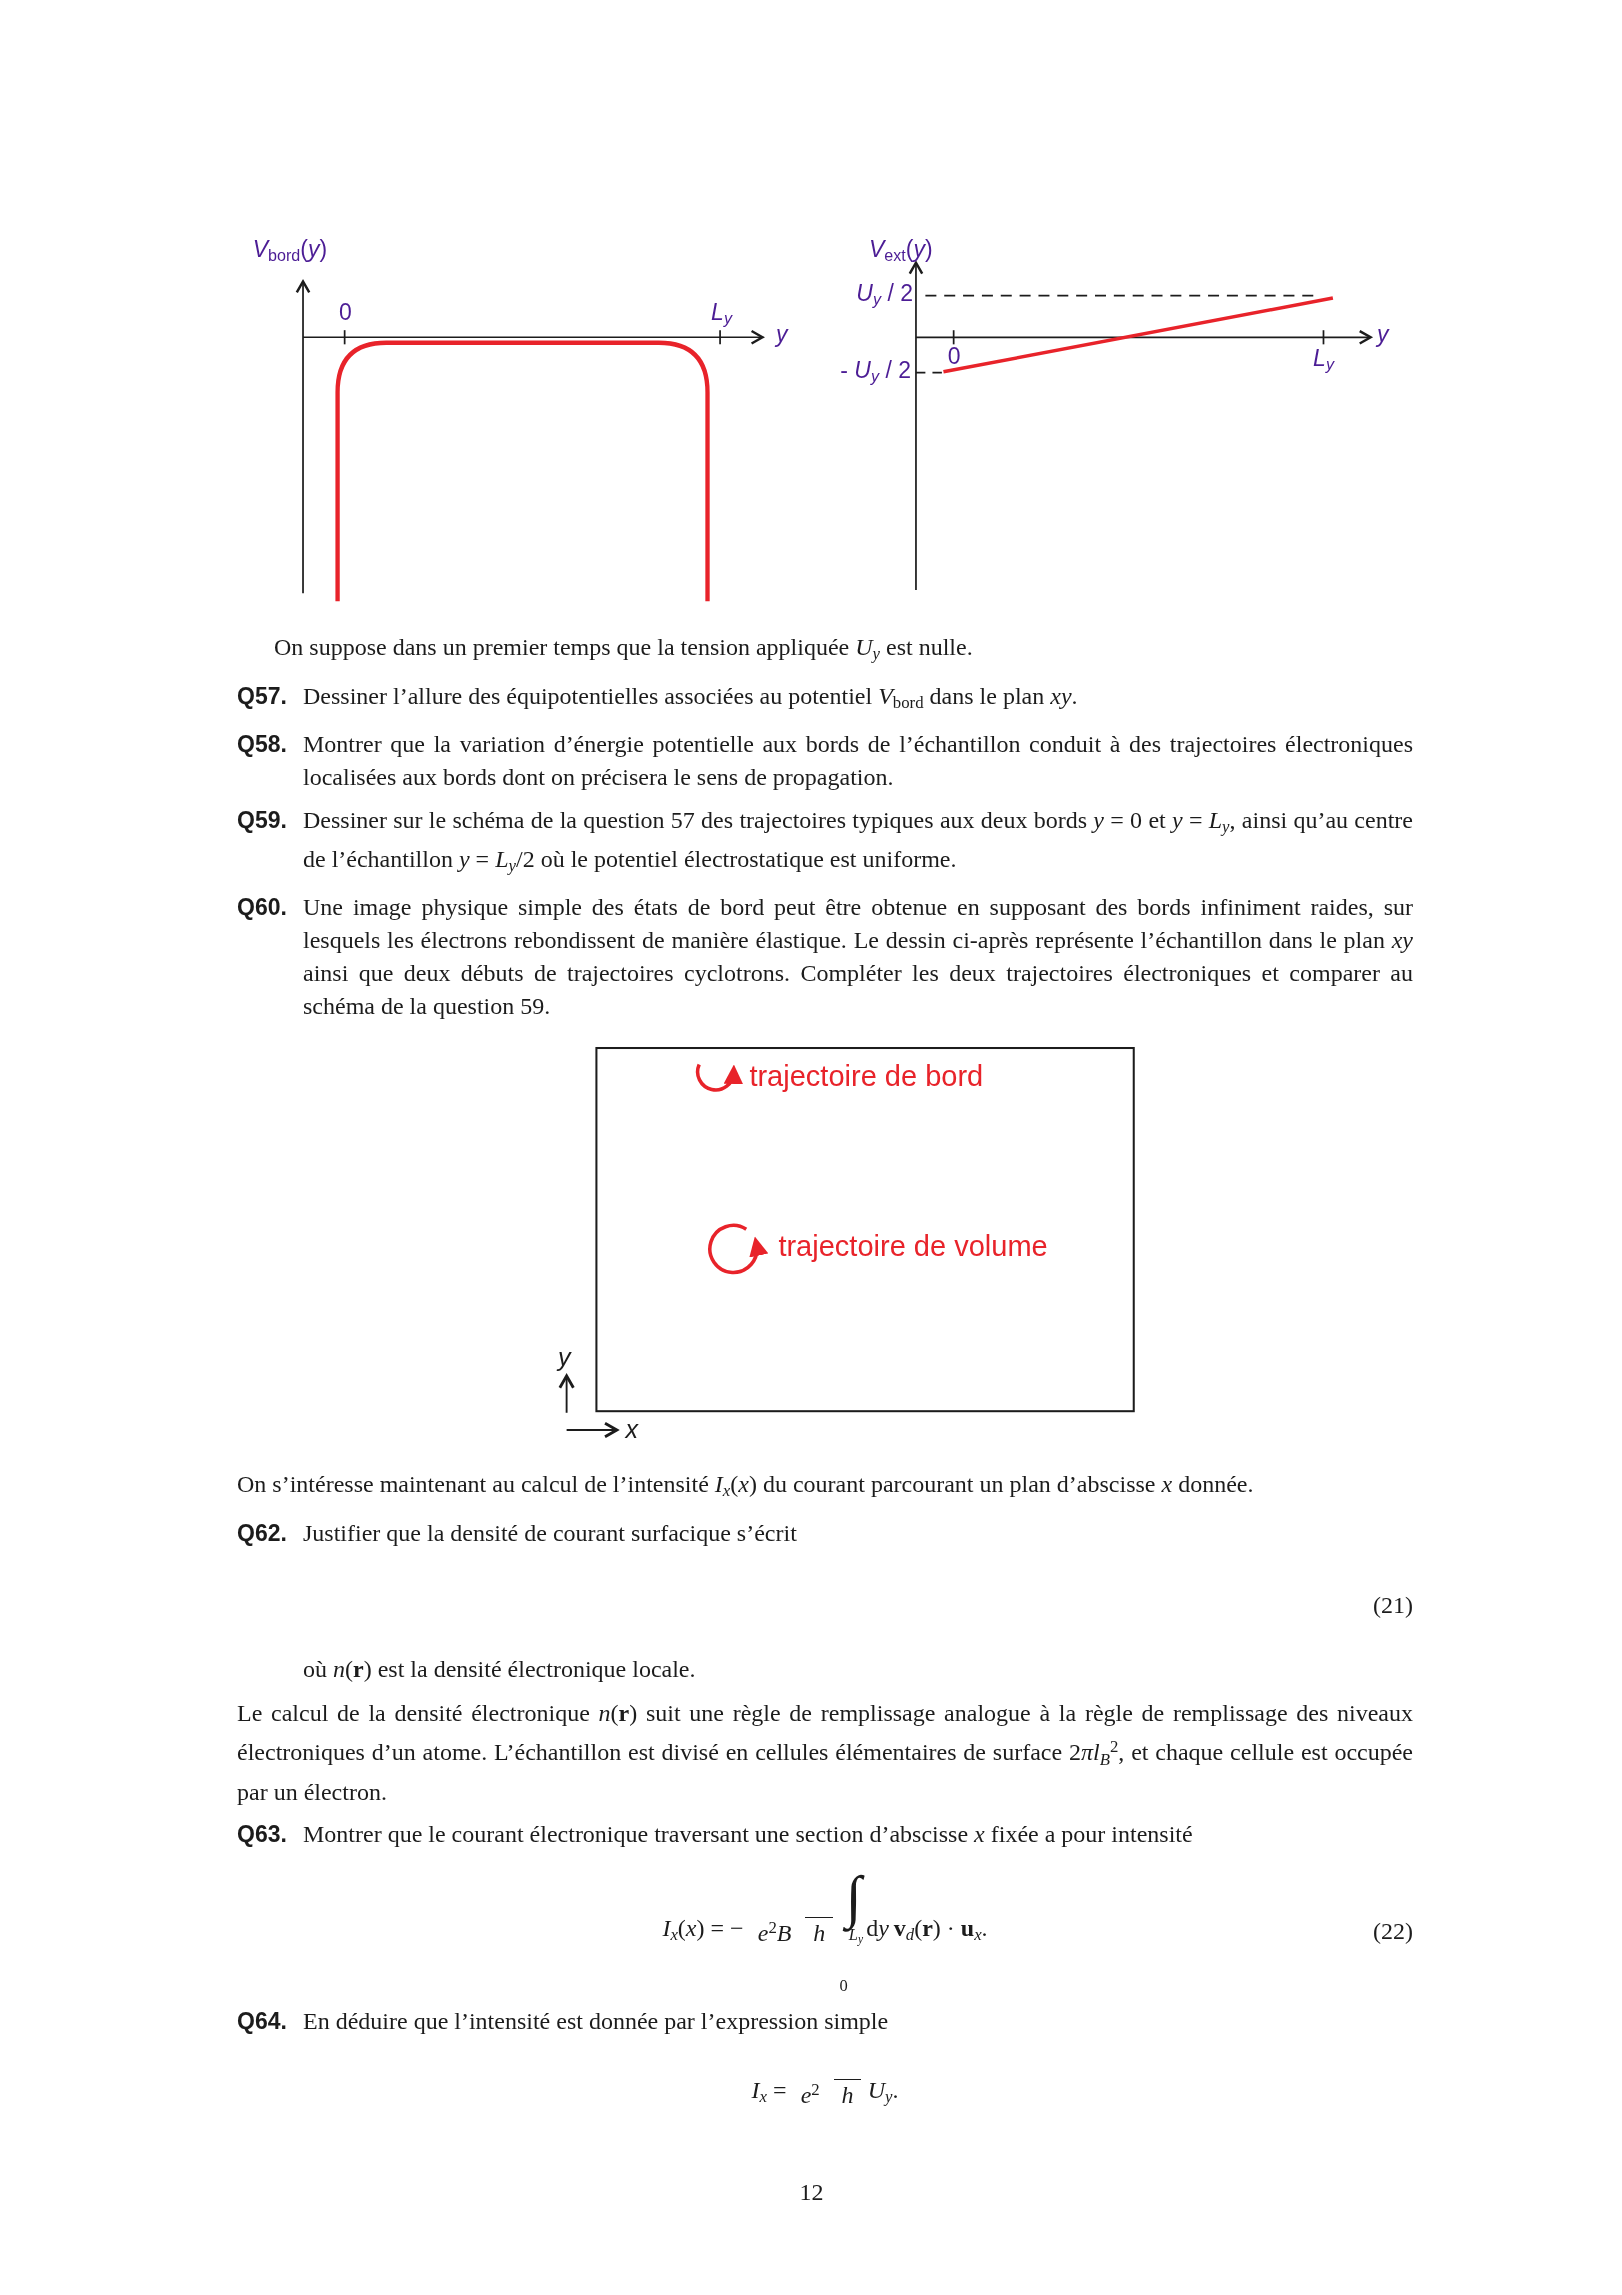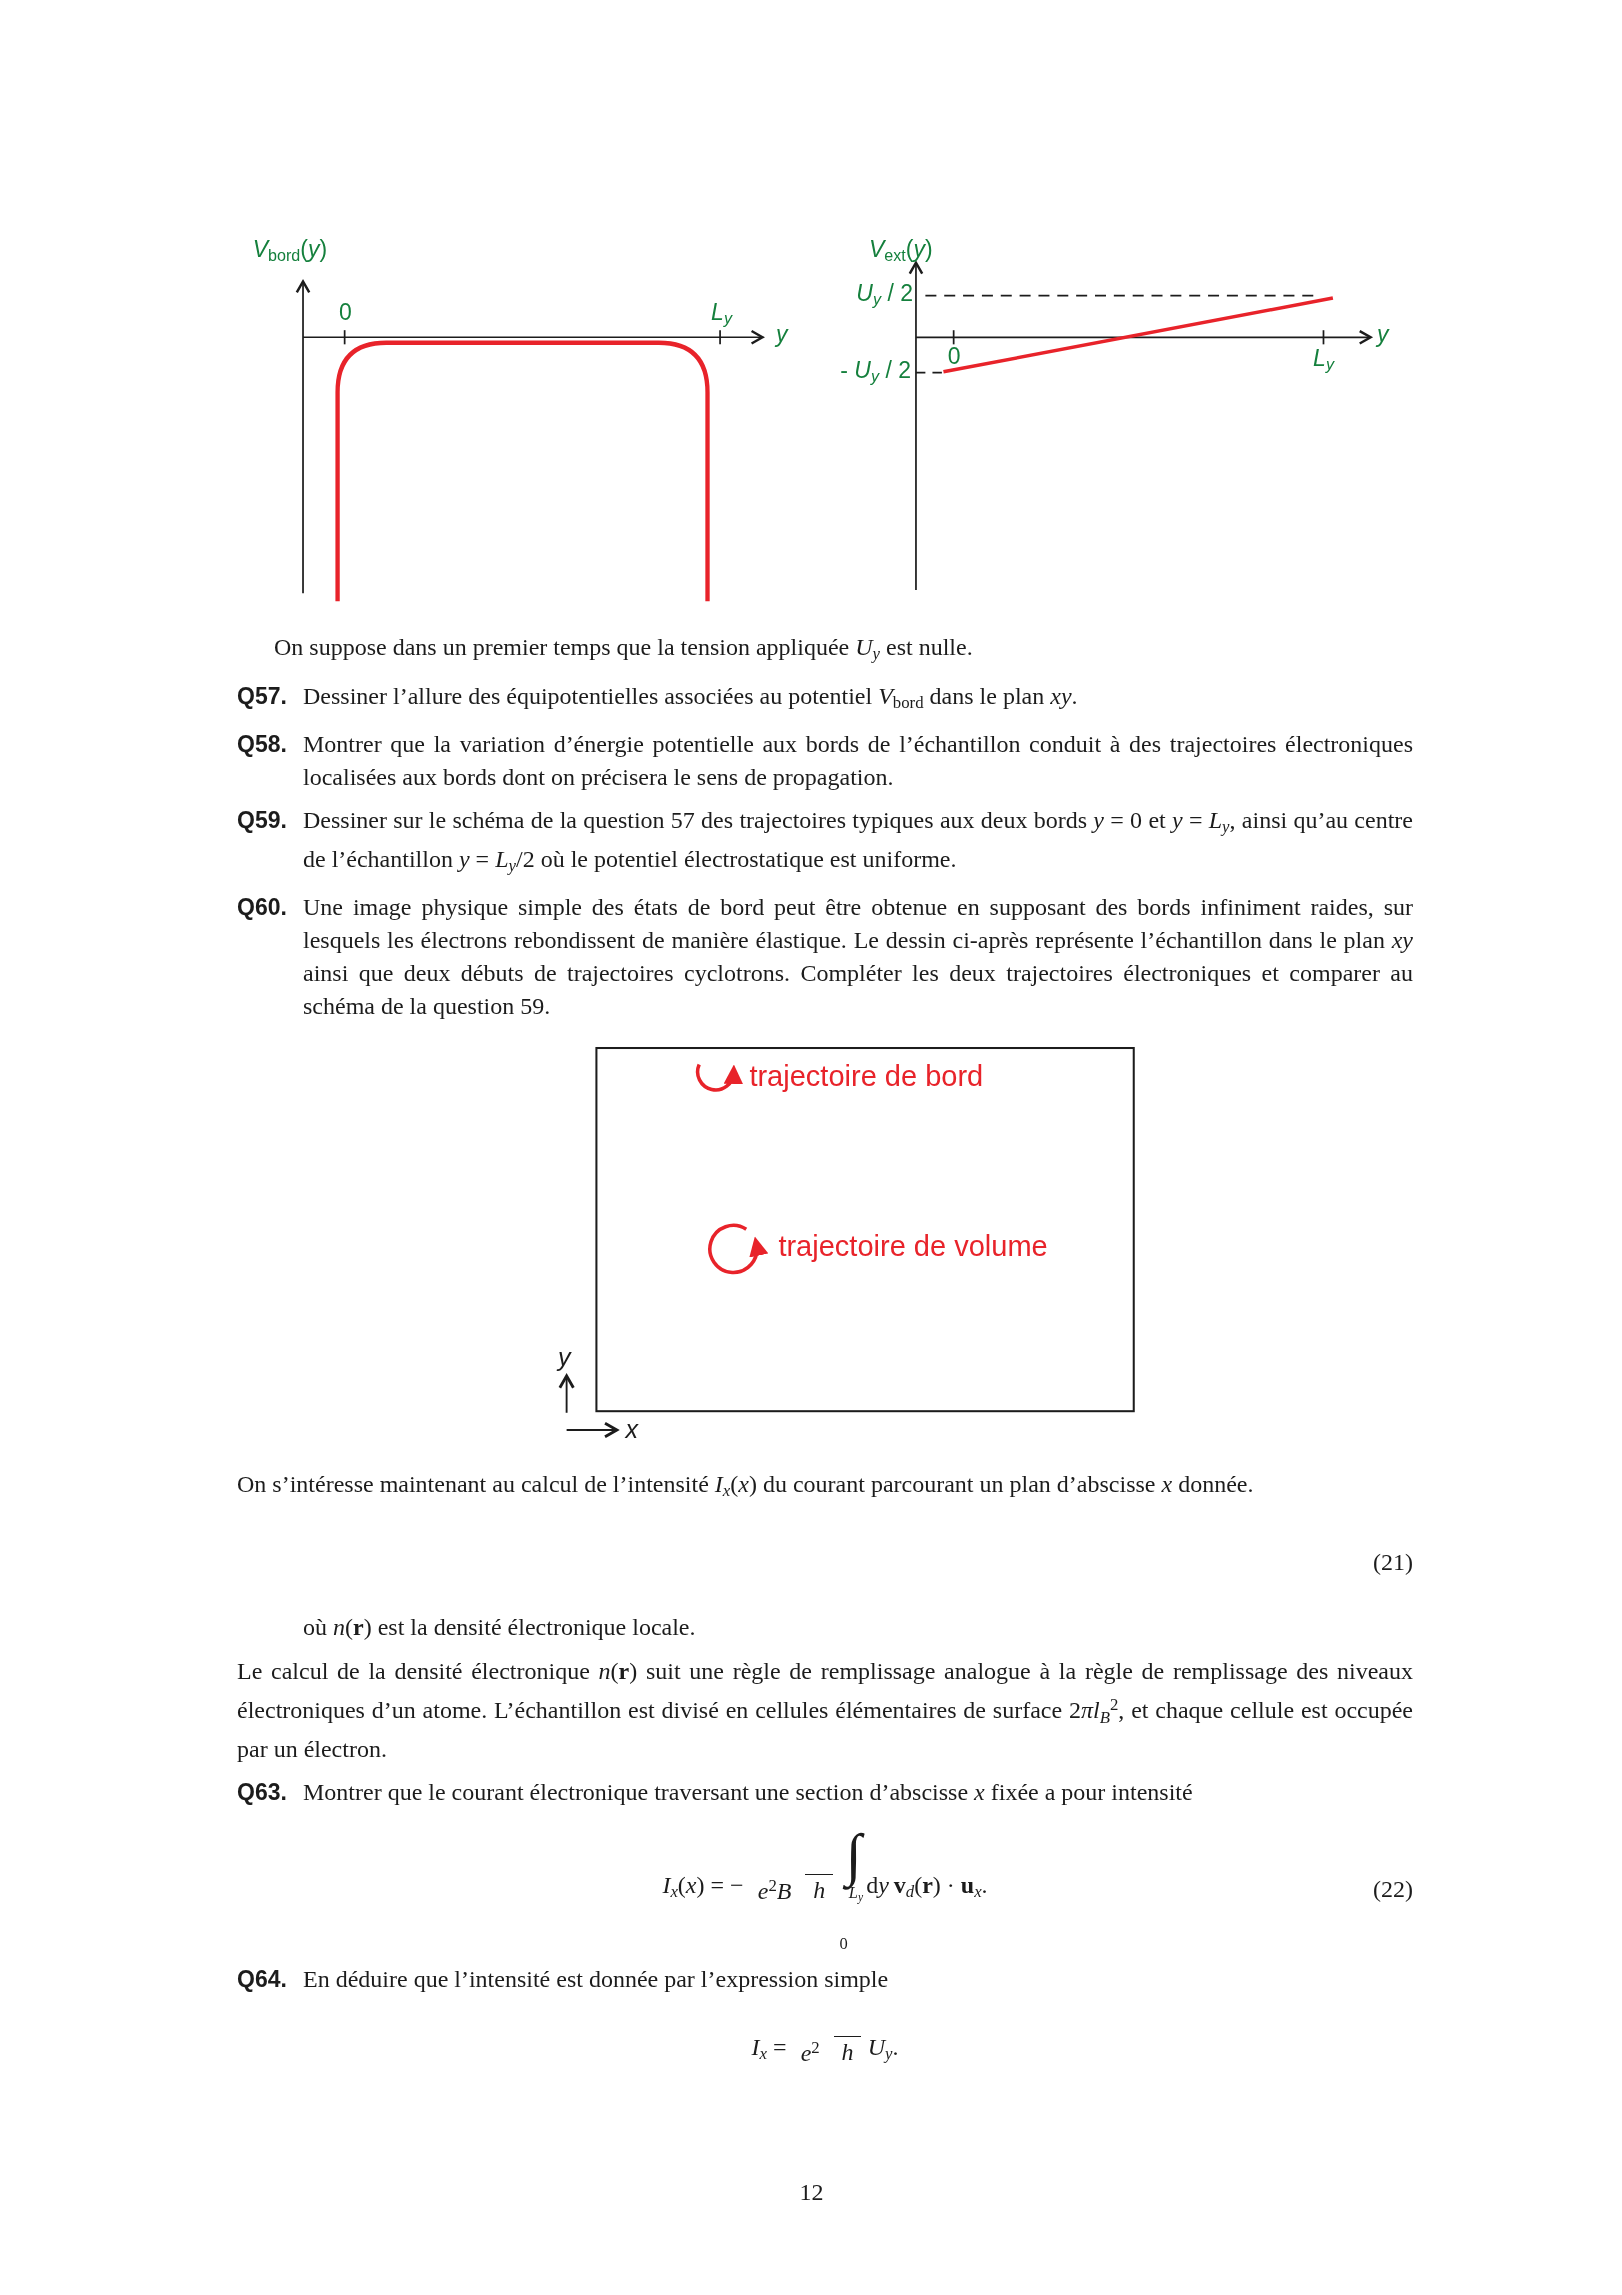--- a/index.html
+++ b/index.html
@@ -9,21 +9,21 @@
     color:#1c1c1c; font-family:"Liberation Serif", serif;
     font-size:24px; line-height:33px; overflow:hidden;
   }
   .content { position:absolute; left:237px; top:243px; width:1176px; }
 
   
   .fig-top { position:relative; width:100%; height:377px; }
   .fig-top svg { position:absolute; top:0; }
   .fig-label {
     position:absolute; font-family:"Liberation Sans", sans-serif;
-    font-size:23px; line-height:23.6px; color:#15803d; white-space:nowrap;
+    font-size:23px; line-height:23.6px; color:#4c1d95; white-space:nowrap;
   }
   .fig-label sub { font-size:0.7em; vertical-align:-0.25em; }
   .ta-r { text-align:right; }
 
   
   .para { text-align:justify; }
   .indent { text-indent:37px; }
   .question { display:flex; margin-top:9.4px; }
   .qlabel {
     width:66px; flex-shrink:0; font-family:"Liberation Sans", sans-serif;
@@ -142,20 +142,24 @@
         <line x1="25" y1="470" x2="25" y2="424" stroke="#1c1c1c" stroke-width="2.4" marker-end="url(#arrB3)"></line>
         <line x1="25" y1="492" x2="88" y2="492" stroke="#1c1c1c" stroke-width="2.4" marker-end="url(#arrB3)"></line>
         <text x="14" y="410" fill="#1c1c1c" font-family="Liberation Sans, sans-serif" font-size="32" font-style="italic">y</text>
         <text x="100" y="502" fill="#1c1c1c" font-family="Liberation Sans, sans-serif" font-size="32" font-style="italic">x</text>
       </svg>
     </div>
 
 
     <p class="para" style="margin-top:12.6px;">On s’intéresse maintenant au calcul de l’intensité <i>I<sub>x</sub></i>(<i>x</i>) du courant parcourant un plan d’abscisse <i>x</i> donnée.</p>
 
+    <div class="question">
+      <span class="qlabel">Q62.</span>
+      <div class="qbody">Justifier que la densité de courant surfacique s’écrit</div>
+    </div>
 
     <div class="eq-row">
       <span class="eq-tag">(21)</span>
     </div>
 
     <div class="q-continuation para">où <i>n</i>(<b>r</b>) est la densité électronique locale.</div>
 
     <p class="para" style="margin-top:11px;">Le calcul de la densité électronique <i>n</i>(<b>r</b>) suit une règle de remplissage analogue à la règle de remplissage des niveaux électroniques d’un atome. L’échantillon est divisé en cellules élémentaires de surface 2<i>πl</i><sub><i>B</i></sub><sup>2</sup>, et chaque cellule est occupée par un électron.</p>
 
     <div class="question">

